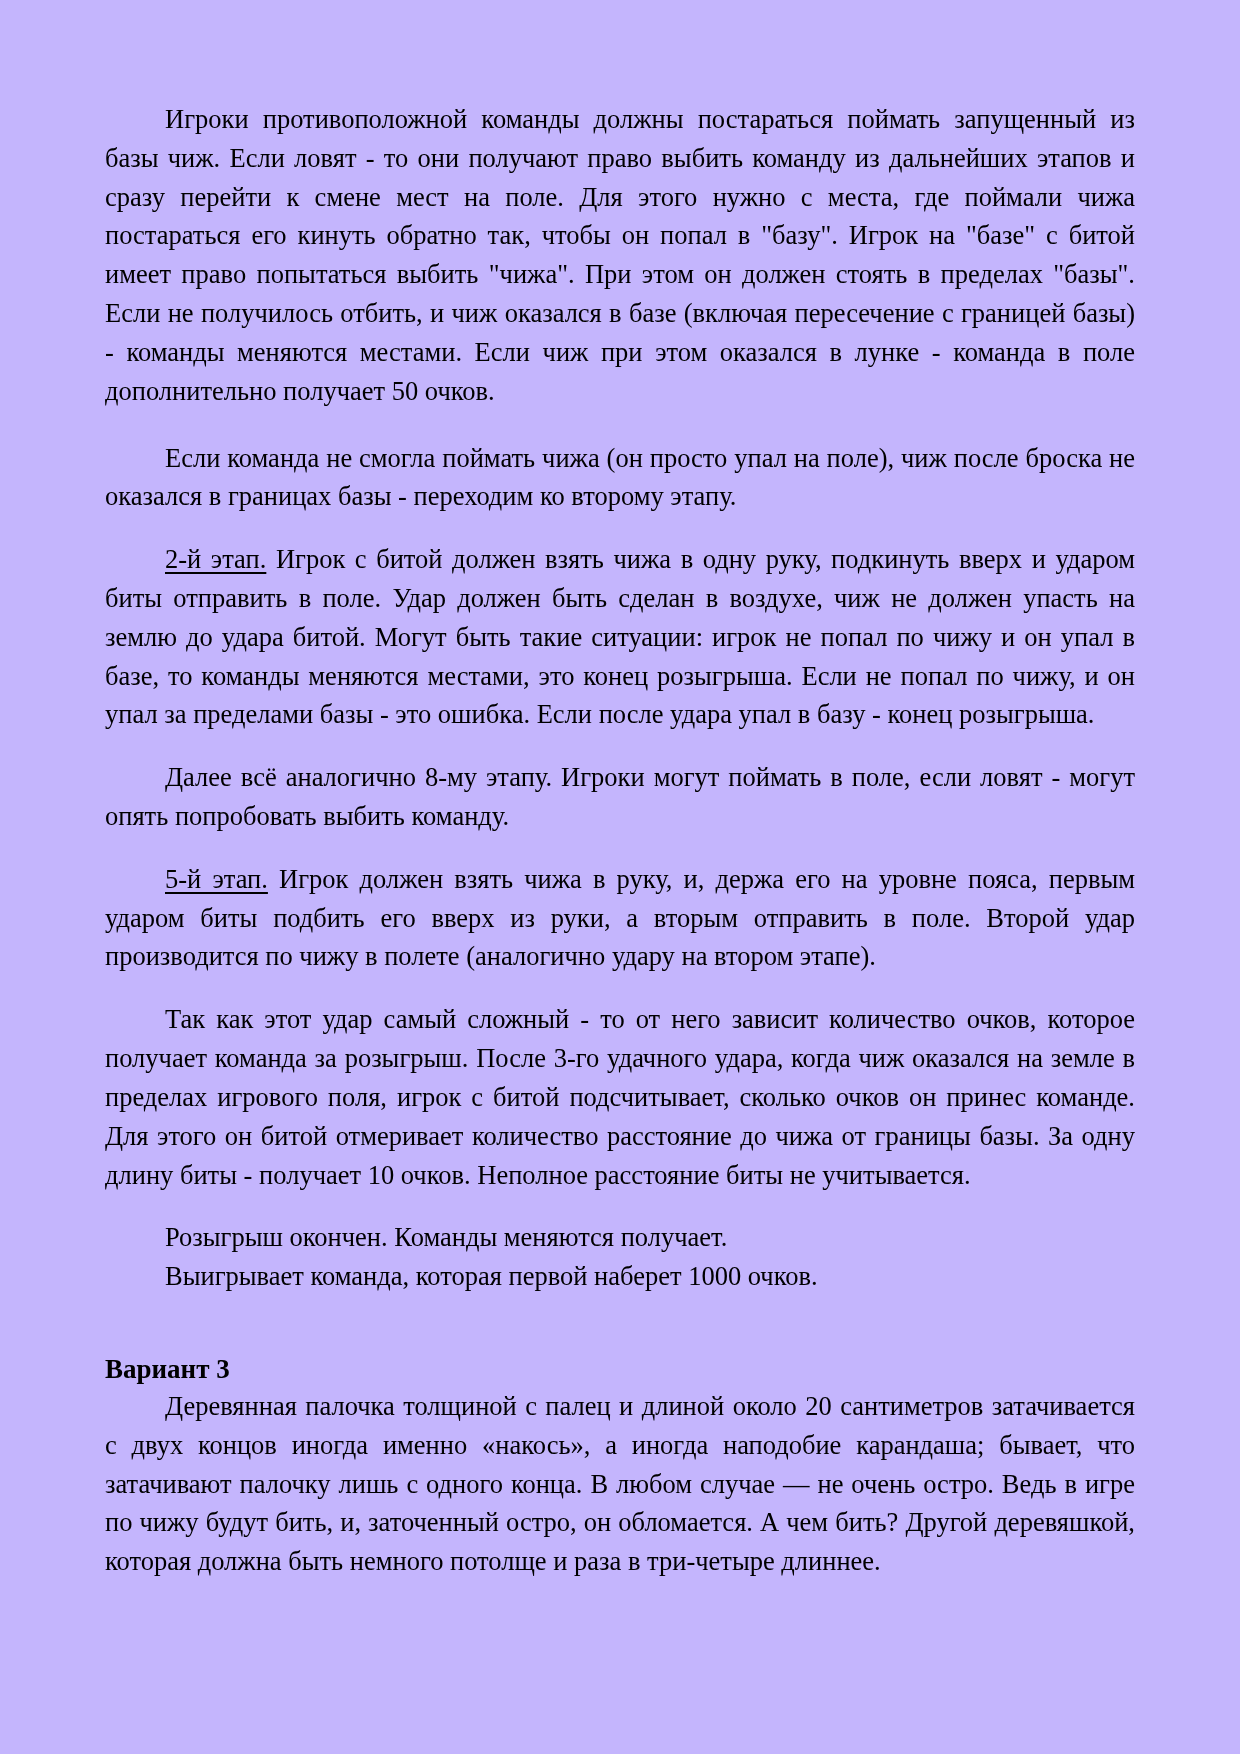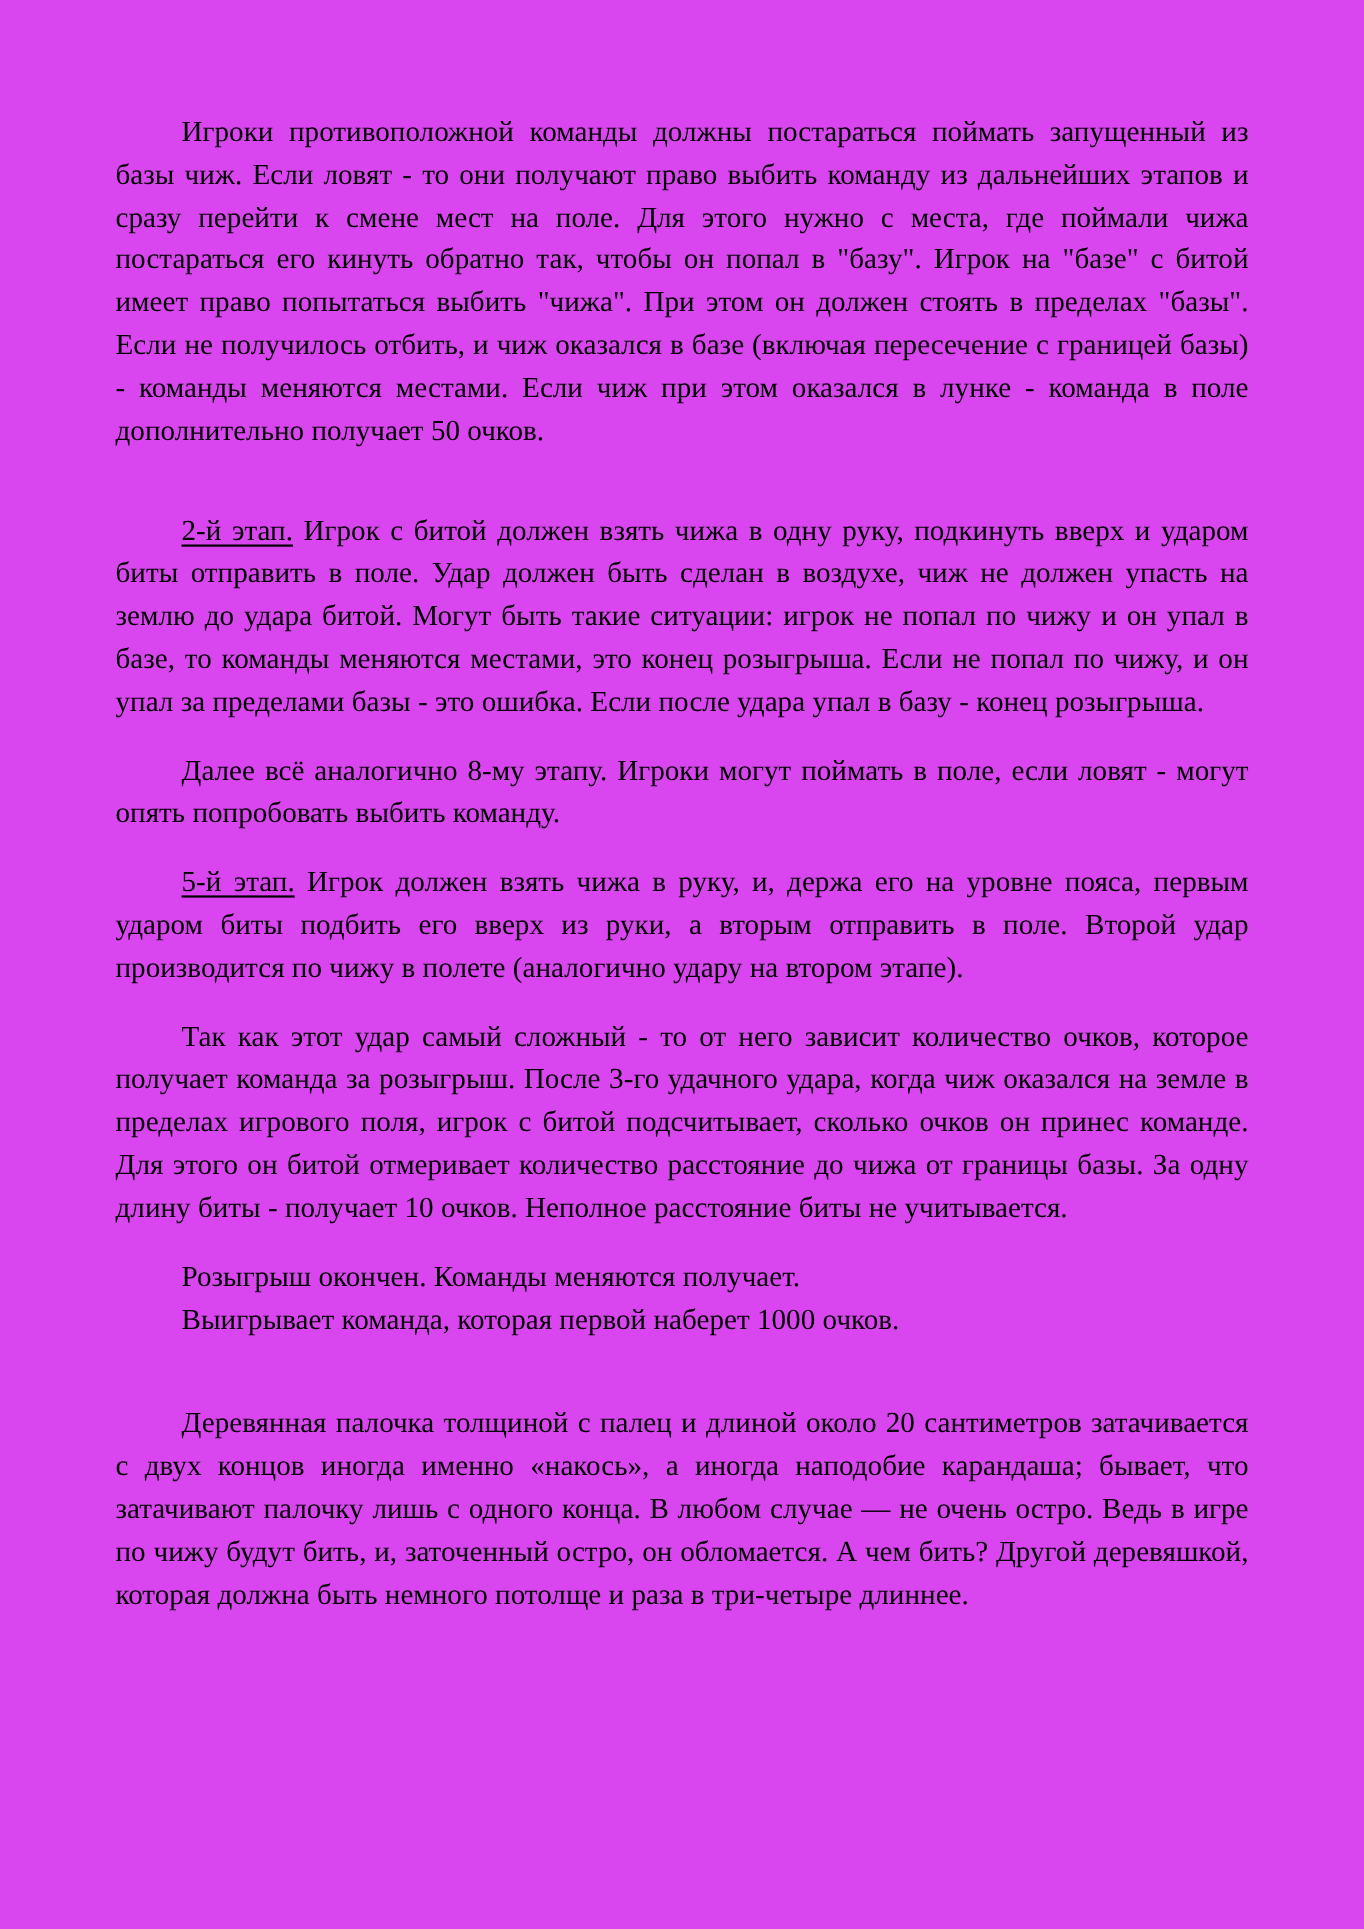--- a/index.html
+++ b/index.html
@@ -8,21 +8,21 @@
     background: #ffffff;
   }
   body {
     font-family: "Liberation Serif", "DejaVu Serif", serif;
     color: #000000;
   }
   .page {
     position: relative;
     width: 1240px;
     height: 1754px;
-    background: #d946ef;
+    background: #c4b5fd;
     box-sizing: border-box;
     overflow: hidden;
   }
   .content {
     position: absolute;
     left: 105px;
     top: 100px;
     width: 1030px;
   }
   p.para {
@@ -61,20 +61,21 @@
 </head>
 <body>
 
 <div class="page">
   <div class="content">
 
     <p class="para indent">Игроки противоположной команды должны постараться поймать запущенный из базы чиж. Если ловят - то они получают право выбить команду из дальнейших этапов и сразу перейти к смене мест на поле. Для этого нужно с места, где поймали чижа постараться его кинуть обратно так, чтобы он попал в "базу". Игрок на "базе" с битой имеет право попытаться выбить "чижа". При этом он должен стоять в пределах "базы". Если не получилось отбить, и чиж оказался в базе (включая пересечение с границей базы) - команды меняются местами. Если чиж при этом оказался в лунке - команда в поле дополнительно получает 50 очков.</p>
 
     <div class="gap-lg"></div>
 
+    <p class="para indent">Если команда не смогла поймать чижа (он просто упал на поле), чиж после броска не оказался в границах базы - переходим ко второму этапу.</p>
 
     <div class="gap-md"></div>
 
     <p class="para indent"><span class="stage-label">2-й этап.</span><span> Игрок с битой должен взять чижа в одну руку, подкинуть вверх и ударом биты отправить в поле. Удар должен быть сделан в воздухе, чиж не должен упасть на землю до удара битой. Могут быть такие  ситуации: игрок не попал по чижу и он упал в базе, то команды меняются местами, это конец розыгрыша. Если не попал по чижу, и он упал за пределами базы - это ошибка. Если после удара упал в базу - конец розыгрыша.</span></p>
 
     <div class="gap-md"></div>
 
     <p class="para indent">Далее всё аналогично 8-му этапу. Игроки могут поймать в поле, если ловят - могут опять попробовать выбить команду.</p>
 
     <div class="gap-md"></div>
@@ -86,20 +87,21 @@
     <p class="para indent">Так как этот удар самый сложный - то от него зависит количество очков, которое получает команда за розыгрыш. После 3-го удачного удара, когда чиж оказался на земле в пределах игрового поля, игрок с битой подсчитывает, сколько очков он принес команде. Для этого он битой отмеривает количество расстояние до чижа от границы базы. За одну длину биты - получает 10 очков. Неполное расстояние биты не учитывается.</p>
 
     <div class="gap-md"></div>
 
     <p class="para indent last-line">Розыгрыш окончен. Команды меняются получает.</p>
 
     <p class="para indent last-line">Выигрывает команда, которая первой наберет 1000 очков.</p>
 
     <div class="gap-xl"></div>
 
+    <h2 class="section-heading">Вариант 3</h2>
 
     <p class="para indent">Деревянная палочка толщиной с палец и длиной около 20 сантиметров затачивается с двух концов иногда именно «накось», а иногда наподобие карандаша; бывает, что затачивают палочку лишь с одного конца. В любом случае — не очень остро. Ведь в игре по чижу будут бить, и, заточенный остро, он обломается. А чем бить? Другой деревяшкой, которая должна быть немного потолще и раза в три-четыре длиннее.</p>
 
     <div class="gap-xl"></div>
 
 
   </div>
 </div>
 
 </body></html>

